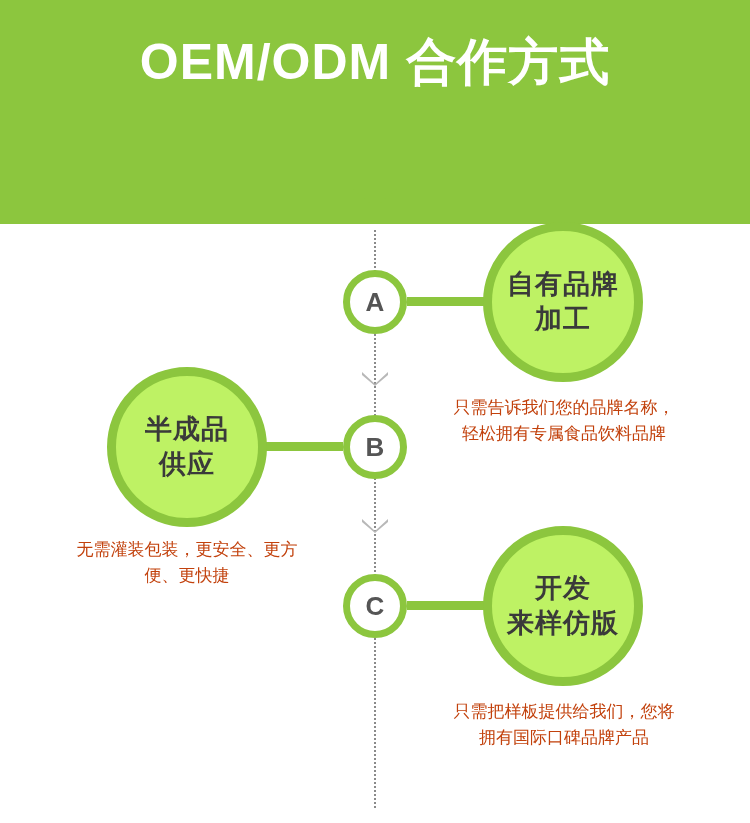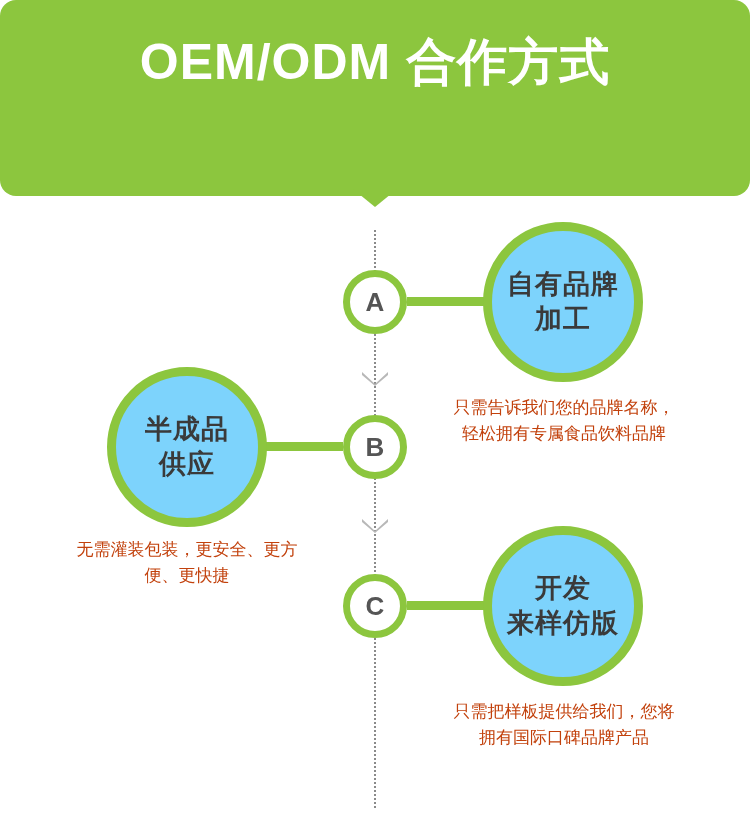--- a/index.html
+++ b/index.html
@@ -14,24 +14,23 @@
     overflow: hidden;
     position: relative;
   }
 
   
   .banner {
     position: absolute;
     left: 0;
     top: 0;
     width: 750px;
-    height: 196px;
+    height: 224px;
     background: #8cc63e;
     overflow: hidden;
-    border-radius: 16px;
   }
   .banner-inner {
     position: absolute;
     left: 0;
     top: 0;
     width: 750px;
     height: 185px;
     display: flex;
     flex-direction: column;
     align-items: center;
@@ -111,21 +110,21 @@
     font-weight: bold;
   }
 
   
   .bubble {
     position: absolute;
     width: 160px;
     height: 160px;
     border-radius: 50%;
     border: 9px solid #8cc63e;
-    background: #7dd3fc;
+    background: #bef264;
     box-sizing: border-box;
     display: flex;
     align-items: center;
     justify-content: center;
     text-align: center;
   }
   .bubble-text {
     color: #3a3a3a;
     font-size: 27px;
     font-weight: bold;

